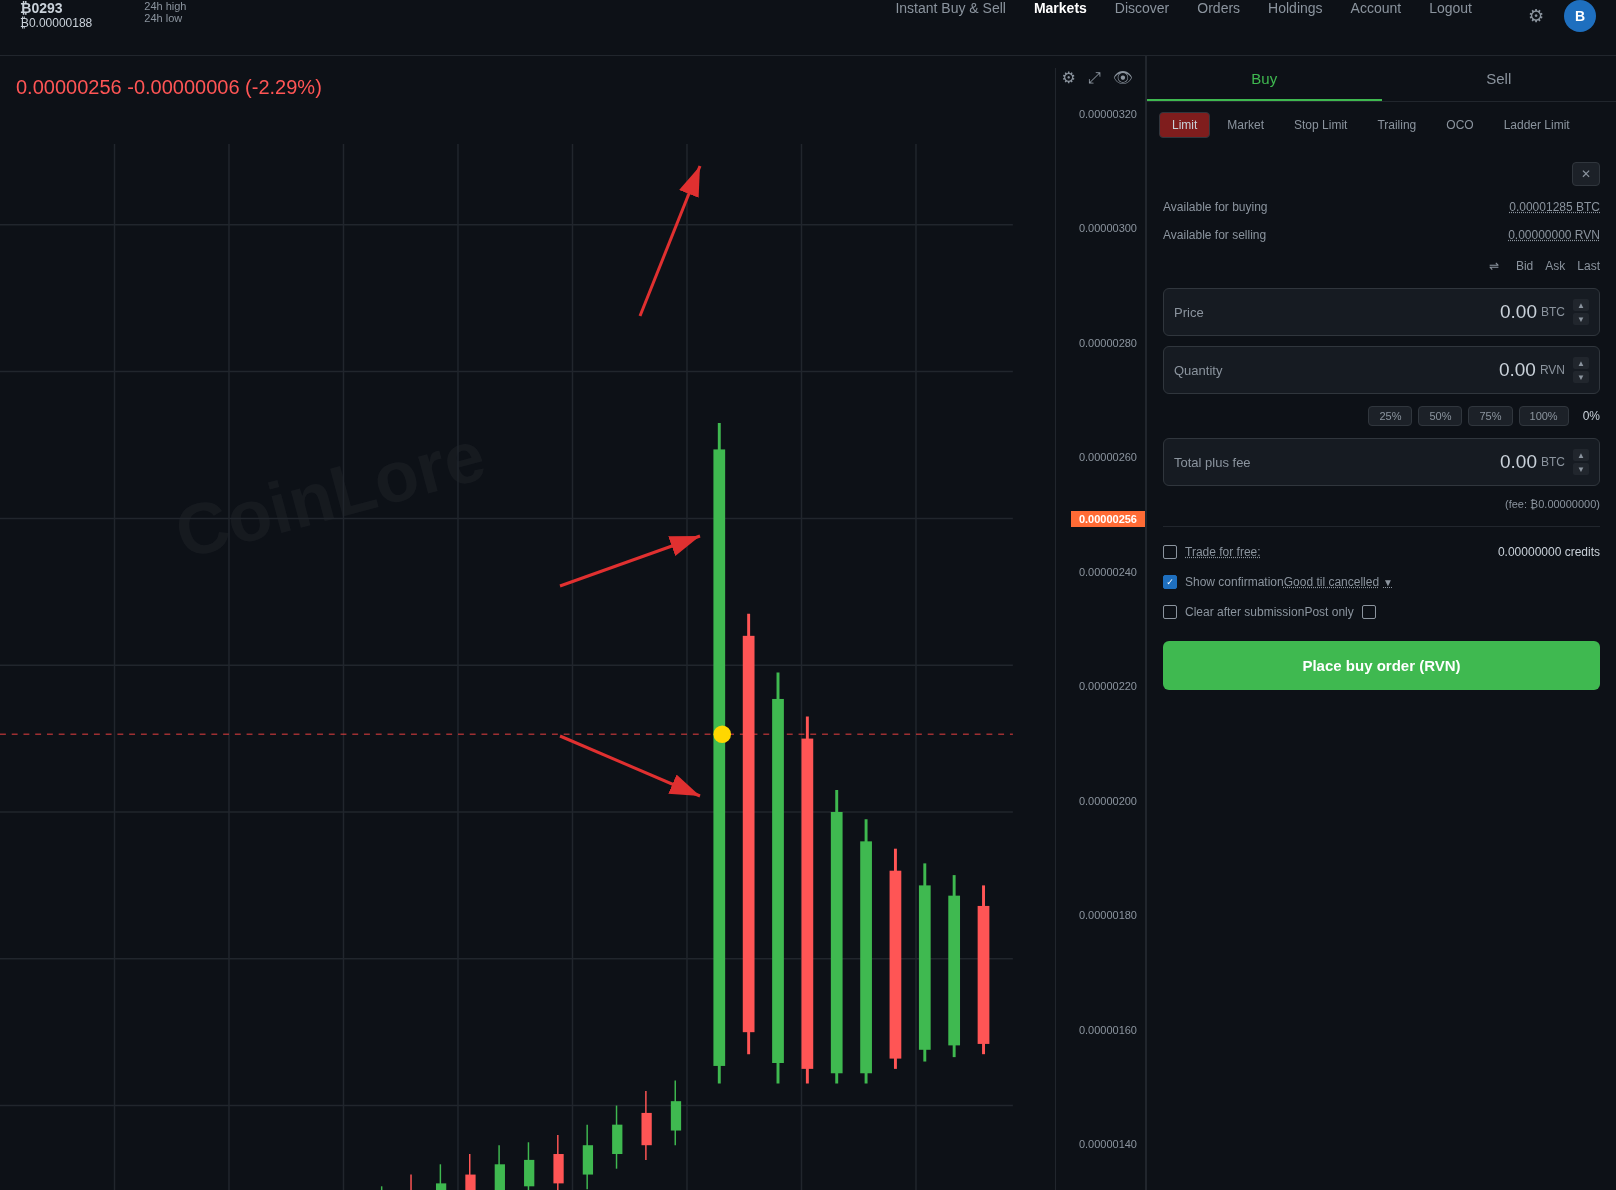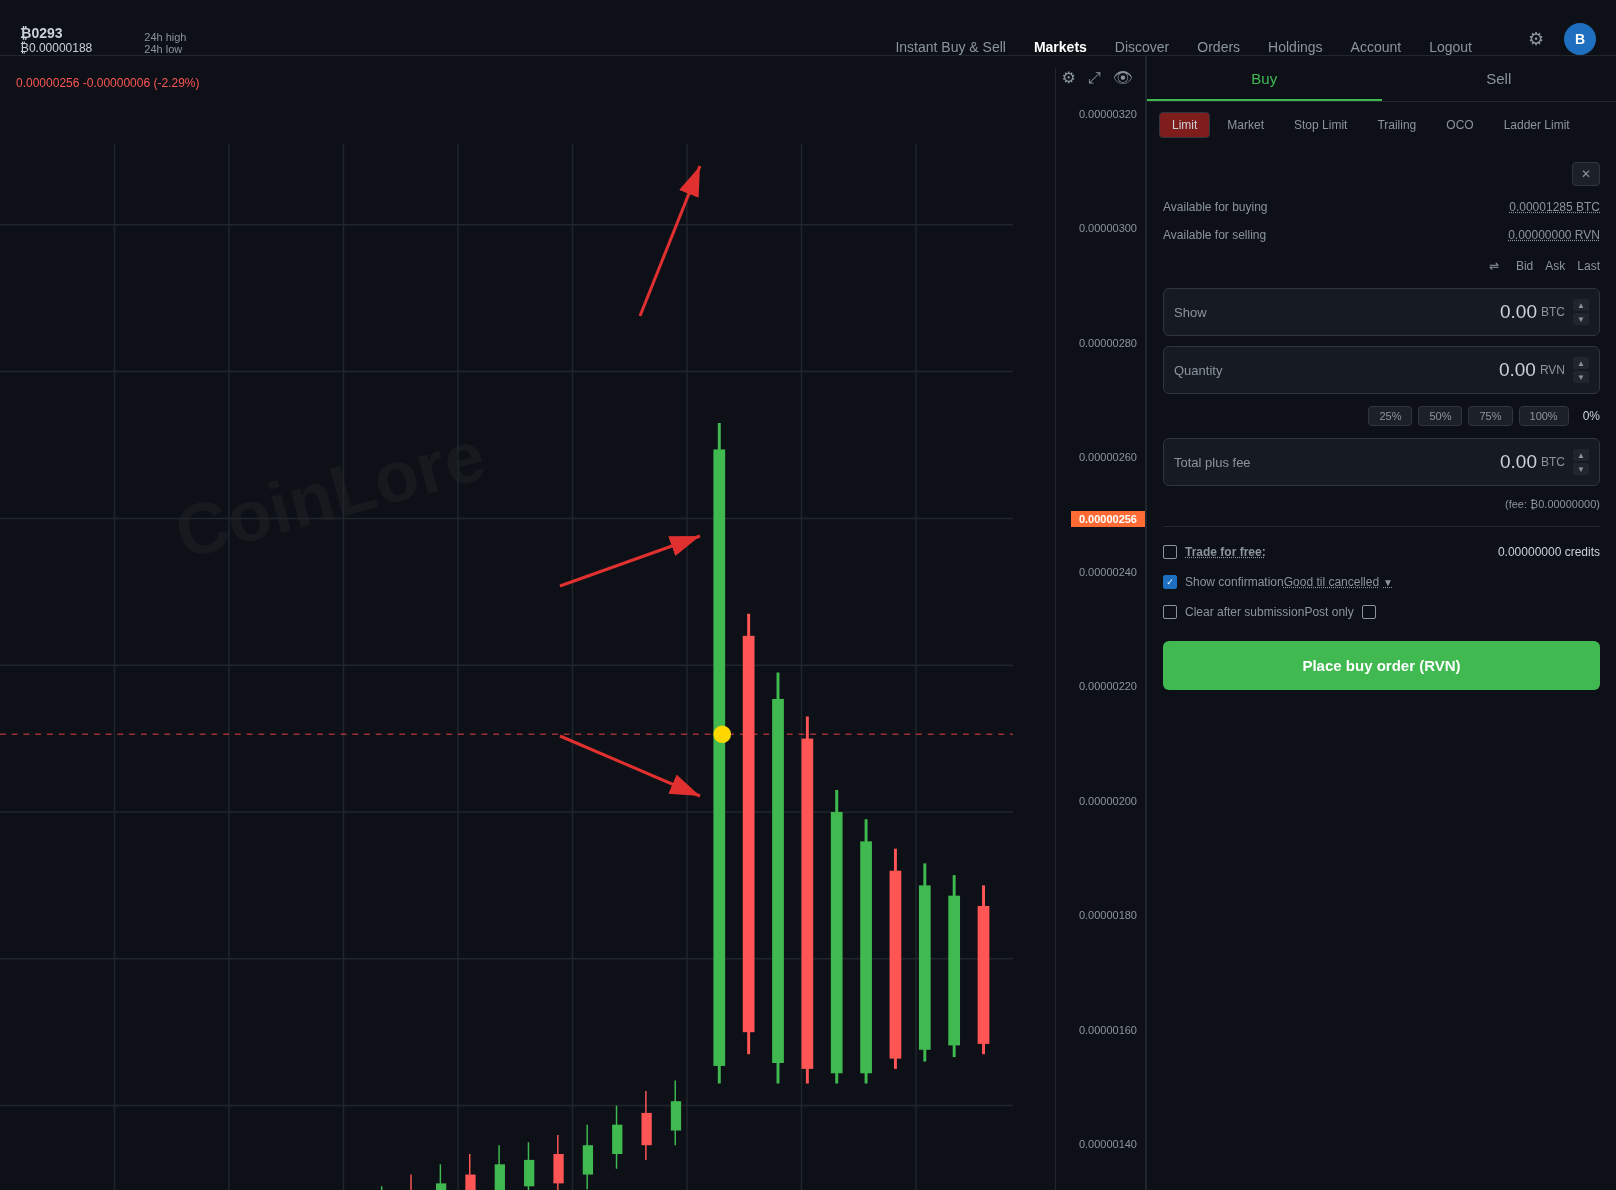--- a/index.html
+++ b/index.html
@@ -11,21 +11,21 @@
       width: 1616px;
       height: 1190px;
       overflow: hidden;
     }
 
     
     .top-nav {
       background: #0d1117;
       border-bottom: 1px solid #21262d;
       display: flex;
-      align-items: flex-end;
+      align-items: flex-start;
       padding: 0 20px;
       height: 56px;
       gap: 32px;
     }
     .nav-brand {
       display: flex;
       flex-direction: column;
       margin-right: 20px;
     }
     .nav-brand-ticker { color: #c9d1d9; font-weight: bold; font-size: 14px; }
@@ -310,21 +310,20 @@
       cursor: pointer;
     }
     .checkbox-sq.checked { background: #1e6fbf; border-color: #1e6fbf; }
     .checkbox-sq.checked::after { content: '✓'; color: white; font-size: 9px; }
     .trade-free-label {
       color: #8b949e;
       font-size: 12px;
       text-decoration: underline;
       text-decoration-style: dotted;
       cursor: pointer;
-      font-weight: bold;
     }
     .credits-val { color: #c9d1d9; font-size: 12px; }
 
     
     .options-row {
       display: flex;
       justify-content: flex-start;
       align-items: center;
       padding: 2px 0;
     }
@@ -412,21 +411,21 @@
     <button class="nav-icon-btn user-btn">B</button>
   </div>
 </nav>
 
 <div class="main-layout">
 
   <div class="chart-area">
 
     <div class="watermark-text" style="top: 35%; left: 15%;">CoinLore</div>
 
-    <div style="position:absolute;top:20px;left:16px;font-size:12px;color:#ff5555;font-weight:500;">0.00000256 -0.00000006 (-2.29%)</div>
+    <div style="position:absolute;top:20px;left:16px;font-size:20px;color:#ff5555;font-weight:500;">0.00000256 -0.00000006 (-2.29%)</div>
 
     <div class="chart-toolbar">
       <span class="chart-toolbar-icon">⚙</span>
       <span class="chart-toolbar-icon">⤢</span>
       <span class="chart-toolbar-icon">👁</span>
     </div>
 
     <svg class="chart-canvas" viewBox="0 0 780 1134" preserveAspectRatio="none">
 
       <line x1="0" y1="115" x2="690" y2="115" stroke="#21262d" stroke-width="1"></line>
@@ -583,21 +582,21 @@
       </div>
 
       <div class="bid-ask-row">
         <span class="bid-ask-icon">⇌</span>
         <span class="bid-ask-opt">Bid</span>
         <span class="bid-ask-opt">Ask</span>
         <span class="bid-ask-opt">Last</span>
       </div>
 
       <div class="input-group">
-        <span class="input-label">Show</span>
+        <span class="input-label">Price</span>
         <span class="input-value">0.00</span>
         <span class="input-currency">BTC</span>
         <div class="input-spinners">
           <button class="spinner-btn">▲</button>
           <button class="spinner-btn">▼</button>
         </div>
       </div>
 
       <div class="input-group">
         <span class="input-label">Quantity</span>

